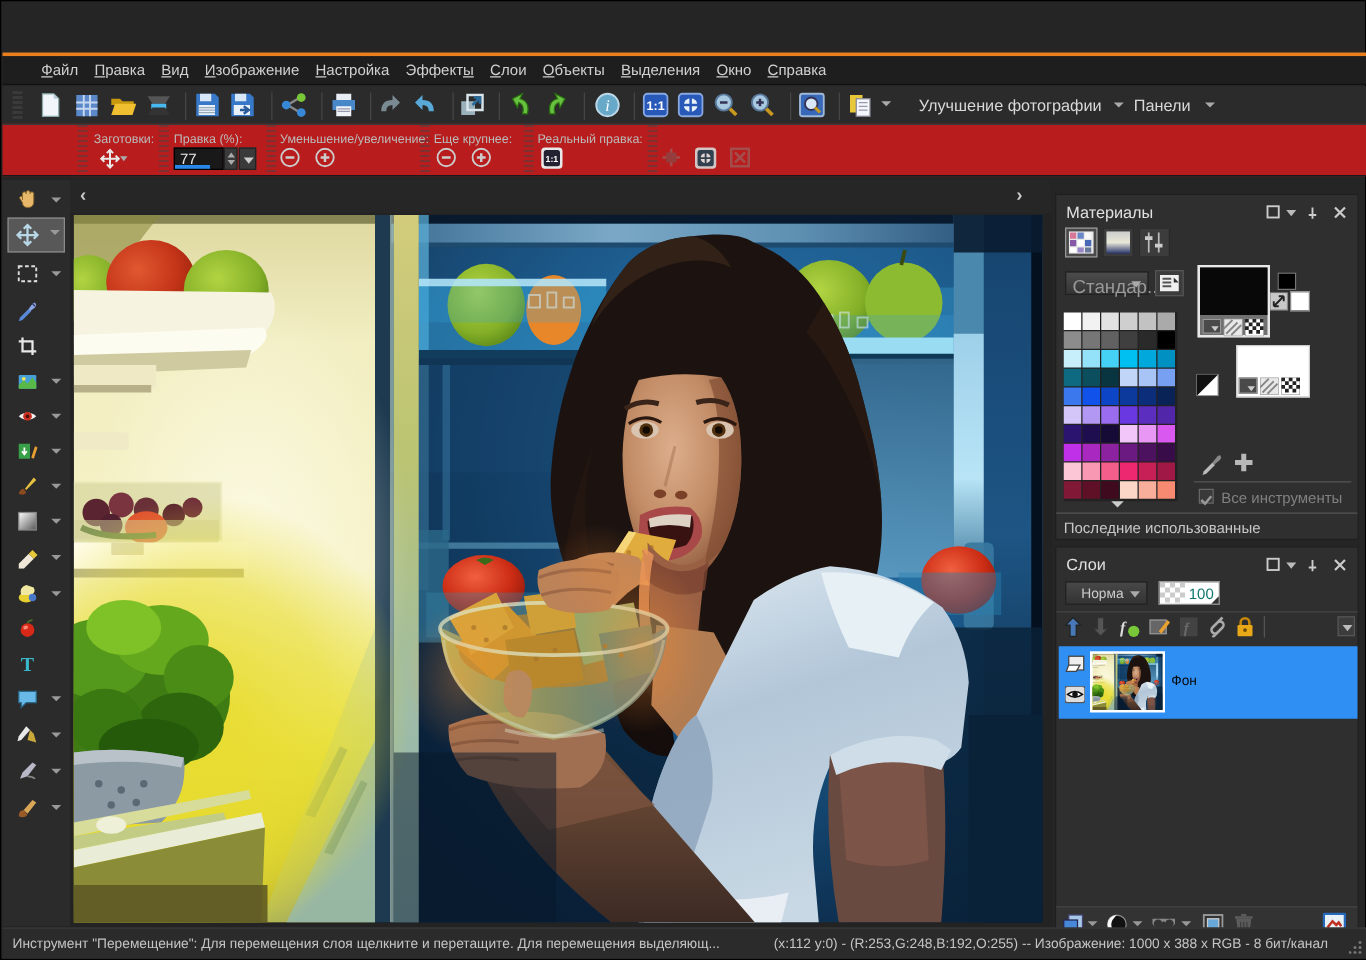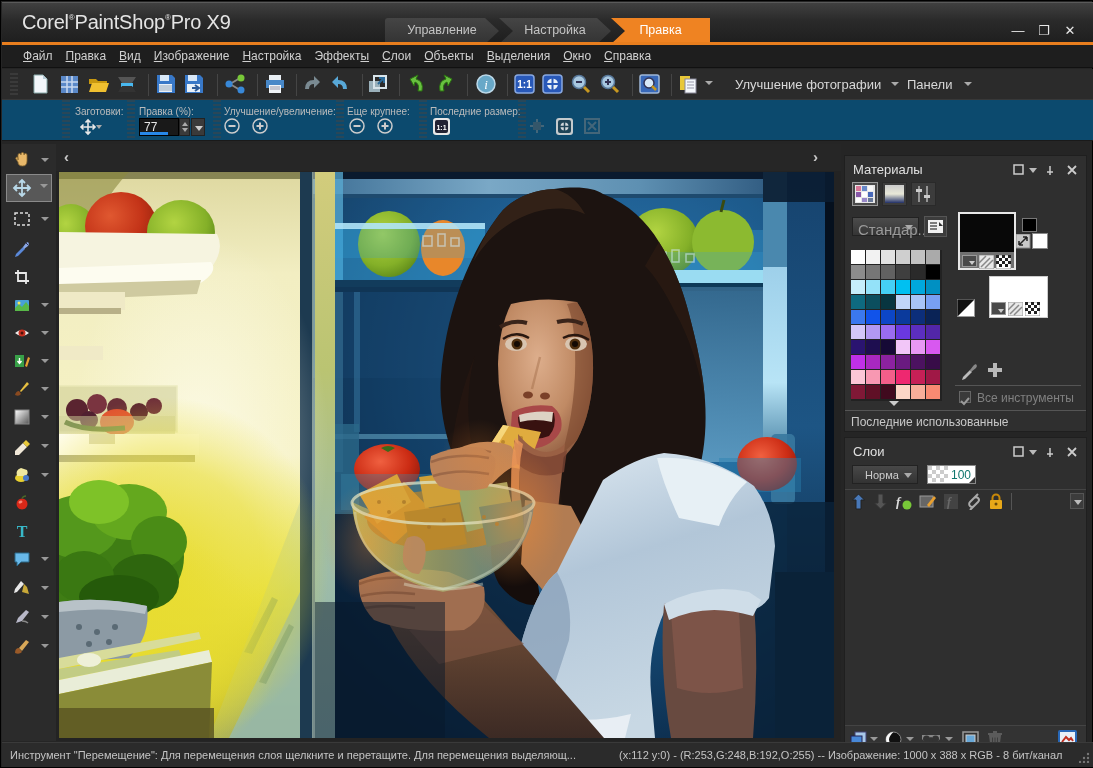--- a/index.html
+++ b/index.html
@@ -11,28 +11,28 @@
 
 .wtab{position:absolute;top:15px;height:26px;color:#c4c4c4;font-size:12.5px;text-align:center;line-height:25px;}
 #wt1{left:383px;width:114px;background:linear-gradient(#454545,#333);clip-path:polygon(0 0,100px 0,114px 50%,100px 100%,0 100%);border-radius:3px 0 0 0;}
 #wt2{left:497px;width:112px;background:linear-gradient(#454545,#333);clip-path:polygon(0 0,98px 0,112px 50%,98px 100%,0 100%,14px 50%);}
 #wt3{left:609px;width:99px;background:#ef8322;color:#fff;clip-path:polygon(0 0,99px 0,99px 100%,0 100%,14px 50%);}
 
 #winbtns{position:absolute;right:10px;top:20px;color:#e8e8e8;font-size:13px;}
 #winbtns span{display:inline-block;width:26px;text-align:center;}
 
 #menubar{position:absolute;left:1px;top:44px;width:1091px;height:23px;background:#1e1e1e;color:#d0d0d0;font-size:12px;border-bottom:1px solid #111;}
-#menubar{padding-left:21px;}#menubar span{display:inline-block;margin-right:13px;}
+#menubar{padding-left:31px;}#menubar span{display:inline-block;margin-right:13px;}
 #menubar u{text-decoration:underline;}
 
 #tb1{position:absolute;left:1px;top:68px;width:1091px;height:30px;background:#2b2b2b;}
 #tb1 .sep{display:inline-block;width:1px;height:22px;background:#454545;vertical-align:middle;margin:0 6px;}
 #tb1 svg{vertical-align:middle;margin:0 3px;}
 
-#tb2{position:absolute;left:1px;top:98px;width:1091px;height:42px;background:#0c4a6e;border-top:1px solid #383838;border-bottom:1px solid #1a1a1a;color:#c8c8c8;font-size:10px;}
+#tb2{position:absolute;left:1px;top:98px;width:1091px;height:42px;background:#b91c1c;border-top:1px solid #383838;border-bottom:1px solid #1a1a1a;color:#c8c8c8;font-size:10px;}
 .t2lbl{position:absolute;top:6px;font-size:10px;color:#bbb;}
 
 #tools{position:absolute;left:1px;top:143px;width:54px;height:597px;background:#2b2b2b;}
 .tool{position:absolute;left:7px;width:40px;height:26px;}
 .tool svg{position:absolute;left:4px;top:2px;}
 .tool .dd{position:absolute;right:0px;top:9px;width:0;height:0;border-left:4px solid transparent;border-right:4px solid transparent;border-top:4px solid #999;}
 
 #doctabs{position:absolute;left:55px;top:143px;width:785px;height:27px;background:#262626;}
 #dtab{position:absolute;left:24px;top:3px;width:212px;height:24px;background:#3c3c3c;color:#d8d8d8;font-size:11.5px;line-height:23px;text-align:left;padding-left:13px;border-radius:3px 3px 0 0;}
 .navarr{position:absolute;top:4px;color:#c8c8c8;font-size:15px;font-weight:bold;}
@@ -41,27 +41,20 @@
 #photo{position:absolute;left:3px;top:1px;width:775px;height:566px;filter:blur(0.6px);}
 
 #rpanels{position:absolute;left:843px;top:154px;width:243px;height:597px;}
 .panel{position:absolute;left:0;width:243px;background:#2f2f2f;border:1px solid #1f1f1f;}
 .phead{position:absolute;left:8px;top:6px;color:#e0e0e0;font-size:13px;}
 
 #status{position:absolute;left:1px;top:741px;width:1091px;height:25px;background:#2b2b2b;border-top:1px solid #3a3a3a;color:#c4c4c4;font-size:11px;line-height:24px;}
 </style></head>
 <body>
 <div id="win">
-  <div id="title">
-    <div id="logo">Corel<span style="font-size:8px;vertical-align:9px;">®</span>PaintShop<span style="font-size:8px;vertical-align:9px;">®</span>Pro X9</div>
-    <div class="wtab" id="wt1">Управление</div>
-    <div class="wtab" id="wt2">Настройка</div>
-    <div class="wtab" id="wt3">Правка</div>
-    <div id="winbtns"><span>—</span><span>❐</span><span>✕</span></div>
-  </div>
   <div id="orangeline"></div>
   <div id="menubar" style="line-height:23px;">
     <span><u>Ф</u>айл</span><span><u>П</u>равка</span><span><u>В</u>ид</span><span><u>И</u>зображение</span><span><u>Н</u>астройка</span><span>Эффект<u>ы</u></span><span><u>С</u>лои</span><span><u>О</u>бъекты</span><span><u>В</u>ыделения</span><span><u>О</u>кно</span><span><u>С</u>правка</span>
   </div>
   <div id="tb1">
     <div style="position:absolute;left:8px;top:4px;width:8px;height:22px;background:repeating-linear-gradient(#444 0 2px,transparent 2px 4px);opacity:.6;"></div>
     <svg style="position:absolute;left:25px;top:4px;" width="21" height="22">
         <path d="M4 2 h9 l4 4 v14 h-13z" fill="#f2f6fa" stroke="#8aa" stroke-width="1"></path>
         <path d="M13 2 l4 4 h-4z" fill="#b8ccd8"></path>
       </svg>
@@ -180,41 +173,41 @@
     <span class="t2lbl" style="left:137px;">Правка (%):</span>
     <div style="position:absolute;left:137px;top:18px;width:40px;height:18px;background:#191919;border:1px solid #000;color:#e8e8e8;font-size:12px;padding:1px 0 0 4px;">77<div style="position:absolute;left:0px;bottom:0px;width:28px;height:3px;background:#2888e8;"></div></div>
     <div style="position:absolute;left:177px;top:18px;width:11px;height:18px;background:#3a3a3a;border:1px solid #222;">
       <div style="position:absolute;left:2px;top:3px;width:0;height:0;border-left:3px solid transparent;border-right:3px solid transparent;border-bottom:4px solid #aaa;"></div>
       <div style="position:absolute;left:2px;bottom:3px;width:0;height:0;border-left:3px solid transparent;border-right:3px solid transparent;border-top:4px solid #aaa;"></div>
     </div>
     <div style="position:absolute;left:189px;top:18px;width:14px;height:18px;background:#3a3a3a;border:1px solid #222;">
         <div style="position:absolute;left:3px;top:7px;width:0;height:0;border-left:4px solid transparent;border-right:4px solid transparent;border-top:5px solid #ccc;"></div>
       </div>
     <div style="position:absolute;left:211px;top:0;width:8px;height:40px;background:repeating-linear-gradient(#444 0 2px,transparent 2px 4px);opacity:.5;"></div>
-    <span class="t2lbl" style="left:222px;">Улучшение/увеличение:</span>
+    <span class="t2lbl" style="left:222px;">Уменьшение/увеличение:</span>
     <svg style="position:absolute;left:222px;top:18px;" width="18" height="18">
         <circle cx="8" cy="8" r="7" fill="none" stroke="#ccc" stroke-width="1.5"></circle>
         <path d="M4.5 8 h7" stroke="#ccc" stroke-width="2"></path>
       </svg>
     <svg style="position:absolute;left:250px;top:18px;" width="18" height="18">
         <circle cx="8" cy="8" r="7" fill="none" stroke="#ccc" stroke-width="1.5"></circle>
         <path d="M4.5 8 h7 M8 4.5 v7" stroke="#ccc" stroke-width="2"></path>
       </svg>
     <div style="position:absolute;left:334px;top:0;width:8px;height:40px;background:repeating-linear-gradient(#444 0 2px,transparent 2px 4px);opacity:.5;"></div>
     <span class="t2lbl" style="left:345px;">Еще крупнее:</span>
     <svg style="position:absolute;left:347px;top:18px;" width="18" height="18">
         <circle cx="8" cy="8" r="7" fill="none" stroke="#ccc" stroke-width="1.5"></circle>
         <path d="M4.5 8 h7" stroke="#ccc" stroke-width="2"></path>
       </svg>
     <svg style="position:absolute;left:375px;top:18px;" width="18" height="18">
         <circle cx="8" cy="8" r="7" fill="none" stroke="#ccc" stroke-width="1.5"></circle>
         <path d="M4.5 8 h7 M8 4.5 v7" stroke="#ccc" stroke-width="2"></path>
       </svg>
     <div style="position:absolute;left:417px;top:0;width:8px;height:40px;background:repeating-linear-gradient(#444 0 2px,transparent 2px 4px);opacity:.5;"></div>
-    <span class="t2lbl" style="left:428px;">Последние размер:</span>
+    <span class="t2lbl" style="left:428px;">Реальный правка:</span>
     <svg style="position:absolute;left:430px;top:17px;" width="19" height="19">
         <rect x="1" y="1" width="17" height="17" rx="3" fill="#e8e8e8"></rect>
         <rect x="3" y="3" width="13" height="13" rx="2" fill="#223"></rect>
         <text x="9.5" y="12.5" font-size="7" font-weight="bold" text-anchor="middle" fill="#fff">1:1</text>
       </svg>
     <div style="position:absolute;left:516px;top:0;width:8px;height:40px;background:repeating-linear-gradient(#444 0 2px,transparent 2px 4px);opacity:.5;"></div>
     <svg style="position:absolute;left:526px;top:17px;" width="18" height="18" opacity="0.45">
         <path d="M9 2 v14 M2 9 h14" stroke="#888" stroke-width="2"></path>
         <rect x="5" y="5" width="8" height="8" fill="#666"></rect>
       </svg>
@@ -874,20 +867,37 @@
         </svg>
       <svg style="position:absolute;left:143px;top:55px;" width="16" height="17">
           <rect x="2" y="7" width="12" height="9" rx="1" fill="#e8a818"></rect>
           <path d="M4.5 7 v-2 a3.5 3.5 0 0 1 7 0 v2" stroke="#c88808" stroke-width="2" fill="none"></path>
           <circle cx="8" cy="11" r="1.5" fill="#6a4a08"></circle>
         </svg>
       <div style="position:absolute;left:166px;top:55px;width:1px;height:17px;background:#555;"></div>
       <div style="position:absolute;left:225px;top:55px;width:14px;height:16px;background:#3c3c3c;border:1px solid #555;">
           <div style="position:absolute;left:3px;top:6px;width:0;height:0;border-left:4px solid transparent;border-right:4px solid transparent;border-top:5px solid #bbb;"></div>
         </div>
+      <div style="position:absolute;left:2px;top:79px;width:239px;height:58px;background:#2f8ff2;">
+        <svg style="position:absolute;left:5px;top:7px;" width="16" height="15">
+            <rect x="3" y="1" width="12" height="11" fill="#eee" stroke="#444"></rect>
+            <path d="M3 8 l-2 5 h8 l3 -5z" fill="#fff" stroke="#444"></path>
+          </svg>
+        <svg style="position:absolute;left:5px;top:32px;" width="16" height="14">
+            <rect x="0" y="0" width="16" height="13" rx="2" fill="#ddd" stroke="#555"></rect>
+            <path d="M2 6.5 Q8 2 14 6.5 Q8 11 2 6.5z" fill="#fff" stroke="#111" stroke-width="1.2"></path>
+            <circle cx="8" cy="6.5" r="2.2" fill="#111"></circle>
+          </svg>
+        <div style="position:absolute;left:25px;top:4px;width:60px;height:49px;background:#fff;">
+          <svg width="56" height="45" style="margin:2px;" viewBox="0 0 775 566" preserveAspectRatio="none">
+              <use href="#photoall"></use>
+            </svg>
+        </div>
+        <span style="position:absolute;left:90px;top:22px;color:#0a0a0a;font-size:11px;">Фон</span>
+      </div>
       <div style="position:absolute;left:0;top:287px;width:241px;height:28px;background:#333;border-top:1px solid #444;">
         <svg style="position:absolute;left:5px;top:5px;" width="17" height="17">
             <rect x="5" y="1" width="11" height="11" fill="#a8c8e8" stroke="#447"></rect>
             <rect x="1" y="5" width="11" height="11" fill="#4888d8" stroke="#225"></rect>
           </svg>
         <div class="dd" style="position:absolute;left:25px;top:11px;width:0;height:0;border-left:4px solid transparent;border-right:4px solid transparent;border-top:4px solid #999;"></div>
         <svg style="position:absolute;left:40px;top:5px;" width="17" height="17">
             <circle cx="8.5" cy="8.5" r="7.5" fill="#111" stroke="#888"></circle>
             <path d="M8.5 1 A7.5 7.5 0 0 0 8.5 16 Q4 12 4 8.5 T8.5 1z" fill="#f8f8f8"></path>
           </svg>

